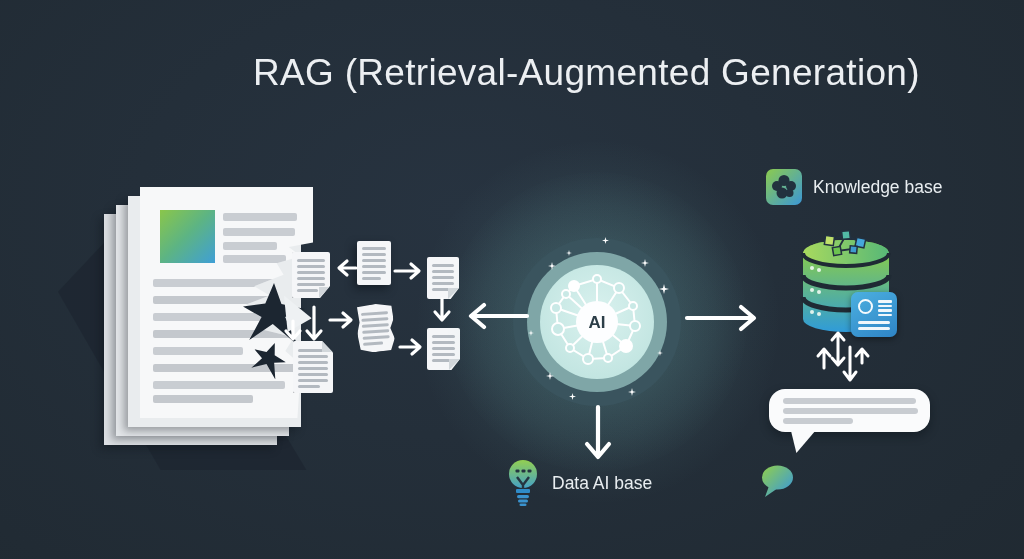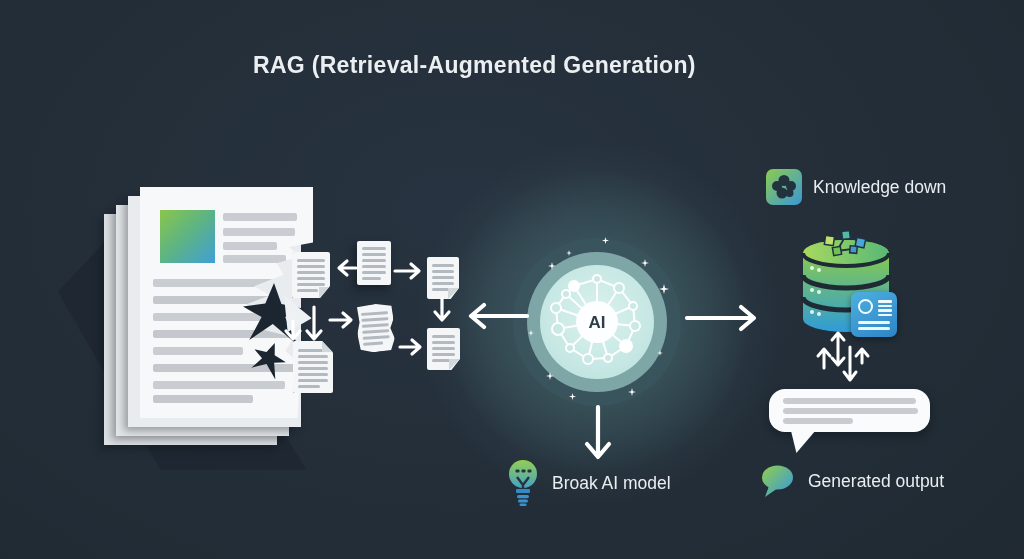--- a/index.html
+++ b/index.html
@@ -2,21 +2,21 @@
 <html><head>
 <meta charset="utf-8">
 <style>
   html,body{margin:0;padding:0;background:#10161c;font-family:"Liberation Sans",sans-serif;}
   #canvas{position:relative;width:1024px;height:559px;overflow:hidden;
     background:
       radial-gradient(circle 240px at 598px 322px, rgba(130,200,198,0.16), rgba(130,200,198,0.04) 62%, rgba(130,200,198,0) 76%),
       radial-gradient(900px 620px at 45% 38%, #273340, #212b34 72%, #1f2830);}
   .abs{position:absolute;}
   
-  .title{position:absolute;left:253px;top:52px;font-size:23px;font-weight:700;letter-spacing:.3px;color:#eceff2;}
+  .title{position:absolute;left:253px;top:52px;font-size:37px;font-weight:400;letter-spacing:.3px;color:#eceff2;}
   
   .stack-shadow{position:absolute;left:58px;top:200px;width:270px;height:270px;background:#1d2630;opacity:.75;
     clip-path:polygon(32% 0,0 34%,38% 100%,92% 100%);}
   .page{position:absolute;width:173px;height:231px;background:#e9ecee;box-shadow:-4px 4px 8px rgba(12,18,24,.35);}
   .front-page{position:absolute;left:140px;top:187px;width:173px;height:231px;background:#f7f8f9;
     clip-path:polygon(0 0,100% 0,100% 24%,86% 26%,93% 30%,79% 33%,83% 38%,66% 43%,75% 47%,61% 51%,73% 55%,67% 61%,89% 65%,84% 71%,93% 77%,91% 100%,0 100%);}
   .img-thumb{position:absolute;left:20px;top:23px;width:55px;height:53px;background:linear-gradient(135deg,#8ac64a,#5db483 48%,#3f9fd6);}
   .tline{position:absolute;height:8px;border-radius:2px;background:#c9cdd2;}
   .crack{position:absolute;background:#1c2631;clip-path:polygon(50% 0,62% 34%,100% 42%,68% 55%,88% 100%,48% 66%,10% 92%,30% 55%,0 38%,36% 33%);}
   .shard{position:absolute;left:282px;top:297px;width:30px;height:36px;background:#eef1f3;clip-path:polygon(0 0,100% 55%,25% 100%);transform:rotate(6deg);}
@@ -184,21 +184,21 @@
         </defs>
       <rect x="2" y="2" width="36" height="36" rx="7" fill="url(#kbg)"></rect>
       <g fill="#22323e">
         <circle cx="20" cy="13.5" r="5.5"></circle>
           <circle cx="13" cy="19" r="5"></circle>
           <circle cx="27" cy="19" r="5"></circle>
         <circle cx="18" cy="26" r="5.5"></circle>
           <circle cx="25.5" cy="26" r="4"></circle>
       </g>
     </svg>
-    <span class="txt">Knowledge down</span>
+    <span class="txt">Knowledge base</span>
   </div>
 
   <div class="lrow" style="left:506px;top:458px;height:50px;gap:12px;">
     <svg width="34" height="50" viewBox="0 0 34 50">
       <defs>
           <linearGradient id="blbg" gradientUnits="userSpaceOnUse" x1="0" y1="2" x2="0" y2="34">
         <stop offset="0" stop-color="#93cf51"></stop>
             <stop offset="1" stop-color="#3a9bd6"></stop>
           </linearGradient>
         </defs>
@@ -207,35 +207,34 @@
           <rect x="9.5" y="11.5" width="4" height="3" rx="1"></rect>
           <rect x="15.5" y="11.5" width="4" height="3" rx="1"></rect>
           <rect x="21.5" y="11.5" width="4" height="3" rx="1"></rect>
         </g>
       <path d="M11 19 L17 27 L23 19 M17 27 V32" stroke="#253541" stroke-width="2.4" fill="none"></path>
       <rect x="10" y="31" width="14" height="4" rx="1" fill="#2f8cc9"></rect>
       <rect x="11" y="37" width="12" height="3.2" rx="1.6" fill="#3a93cf"></rect>
       <rect x="12" y="41.5" width="10" height="3" rx="1.5" fill="#3a93cf"></rect>
       <rect x="13.5" y="45.5" width="7" height="2.6" rx="1.3" fill="#3a93cf"></rect>
     </svg>
-    <span class="txt">Broak AI model</span>
+    <span class="txt">Data AI base</span>
   </div>
 
   <div class="lrow" style="left:760px;top:462px;height:38px;gap:12px;">
     <svg width="36" height="37" viewBox="0 0 36 37">
       <defs>
           <linearGradient id="bbg" gradientUnits="userSpaceOnUse" x1="4" y1="3" x2="32" y2="30">
         <stop offset="0" stop-color="#8ecd50"></stop>
             <stop offset="1" stop-color="#3b9ad8"></stop>
           </linearGradient>
         </defs>
       <ellipse cx="17.5" cy="14.5" rx="15.5" ry="12" fill="url(#bbg)"></ellipse>
       <path d="M9 23 L5 34 L18 25 Z" fill="url(#bbg)"></path>
     </svg>
-    <span class="txt">Generated output</span>
   </div>
 
   <svg class="abs" style="left:795px;top:220px;" width="106" height="125" viewBox="0 0 106 125">
     <defs>
       <linearGradient id="dbg" gradientUnits="userSpaceOnUse" x1="0" y1="33" x2="0" y2="112">
         <stop offset="0" stop-color="#86ca4e"></stop>
           <stop offset="1" stop-color="#2f9bd9"></stop>
         </linearGradient>
       <linearGradient id="dbtop" gradientUnits="userSpaceOnUse" x1="8" y1="33" x2="94" y2="33">
         <stop offset="0" stop-color="#a8d95e"></stop>

